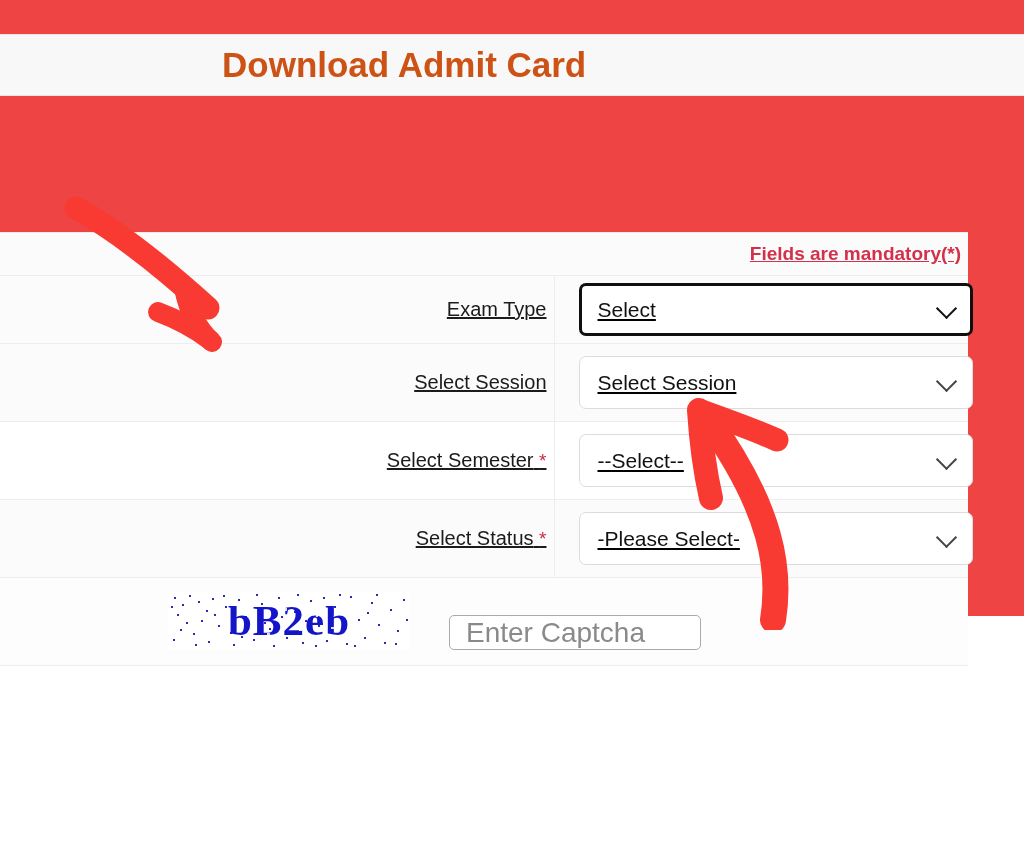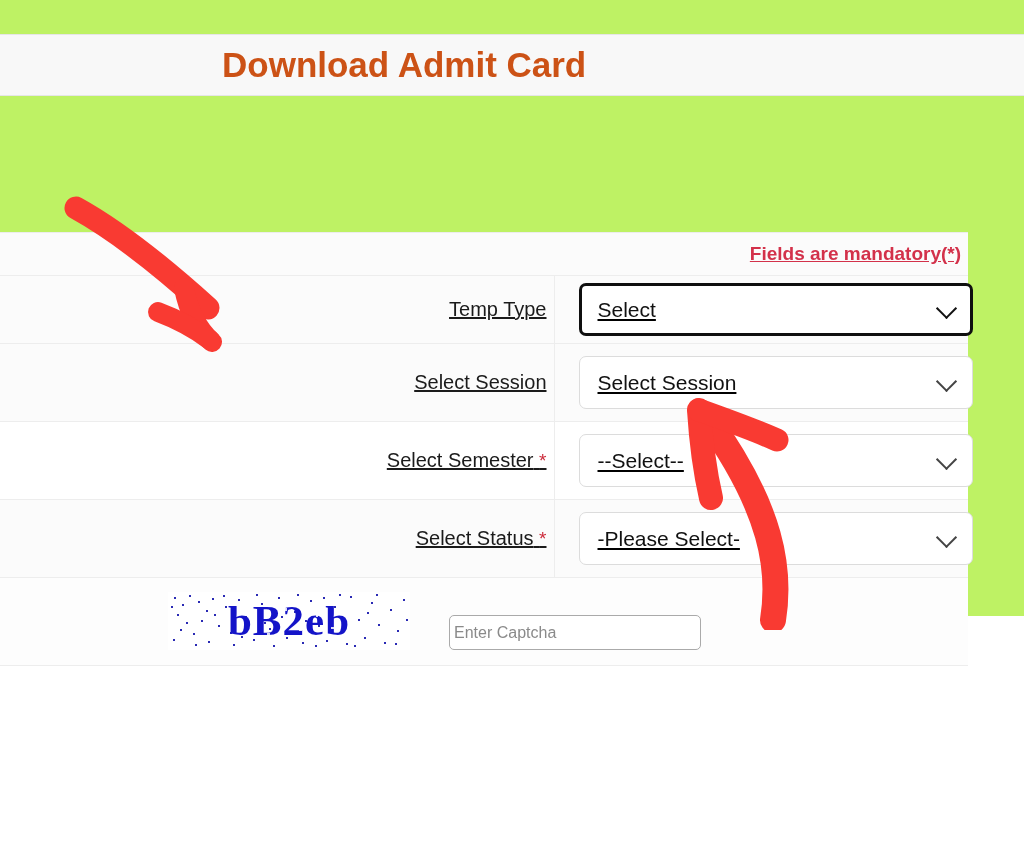--- a/index.html
+++ b/index.html
@@ -4,21 +4,21 @@
 <style>
   * { box-sizing: border-box; }
   html, body {
     margin: 0; padding: 0;
     width: 1024px; height: 849px;
     background: #ffffff;
     font-family: "Liberation Sans", sans-serif;
     overflow: hidden;
   }
 
-  #page { position: relative; width: 1024px; height: 616px; background: #bef264; }
+  #page { position: relative; width: 1024px; height: 616px; background: #ef4444; }
 
   
   .header-band {
     position: absolute;
     left: 0; top: 34px;
     width: 1024px; height: 62px;
     background: #f8f8f8;
     border-top: 1px solid #e6e6e6;
     border-bottom: 1px solid #e6e6e6;
     display: flex; align-items: center;
@@ -123,24 +123,24 @@
     font-family: "Liberation Sans", sans-serif;
     color: #111;
     padding: 0 6px;
     outline: none;
   }
   .captcha-input {
     width: 252px; height: 35px;
     background: #fff;
     border: 1px solid #aaa;
     border-radius: 5px;
-    font-size: 16px;
+    font-size: 28px;
     font-family: "Liberation Sans", sans-serif;
     color: #111;
-    padding: 0 4px;
+    padding: 0 16px;
     outline: none;
   }
   .captcha-input::placeholder { color: #8a8a8a; }
 
   
   .captcha-row td {
     height: 88px;
     background: #fdfdfd;
     border-right: none;
   }
@@ -214,21 +214,21 @@
         <col class="col-label">
         <col class="col-field">
       </colgroup>
     <tbody>
 
       <tr class="mandatory-row">
         <td colspan="2">Fields are mandatory(*)</td>
       </tr>
 
       <tr class="row-odd">
-        <td class="label-cell" style="height:68px"><span>Temp Type</span></td>
+        <td class="label-cell" style="height:68px"><span>Exam Type</span></td>
         <td class="field-cell">
           <div class="select-box focused">
             <span>Select</span>
             <span class="chev"></span>
           </div>
         </td>
       </tr>
 
 
       <tr class="row-odd">

